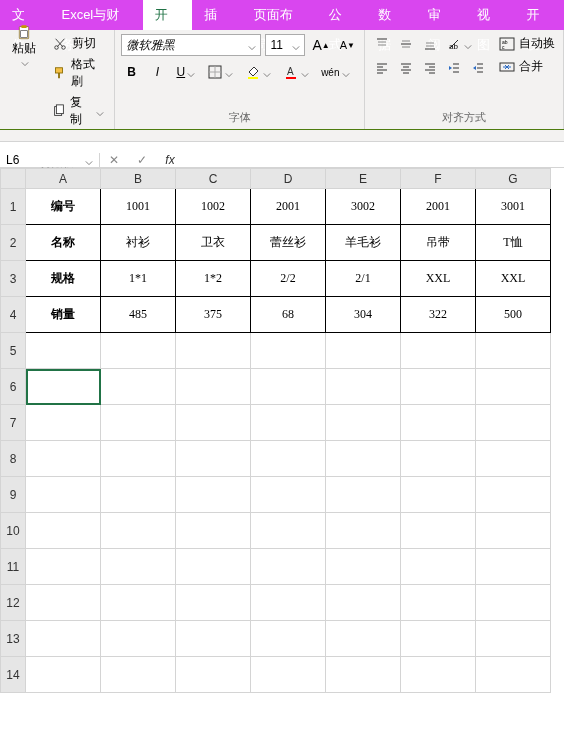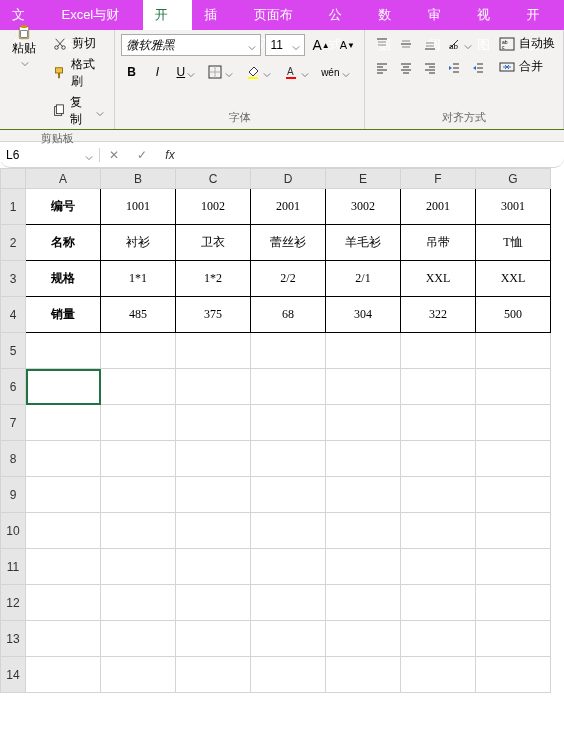--- a/index.html
+++ b/index.html
@@ -7,21 +7,21 @@
 
 
 .menubar { background: #d946ef; height: 30px; display: flex; align-items: center; color: #fff; }
 .menubar .tab { padding: 0 12px; height: 30px; line-height: 30px; cursor: pointer; font-size: 13px; }
 .menubar .tab.active { background: #fff; color: #217346; }
 
 
 .ribbon { background: #f3f2f1; border-bottom: 1px solid #4d7c0f; height: 100px; display: flex; }
 .group { border-right: 1px solid #d4d4d4; display: flex; flex-direction: column; justify-content: space-between; padding: 4px 6px 0; }
 .group-body { flex: 1; display: flex; }
-.group-label { text-align: center; font-size: 11px; color: #666; padding: 2px 0 4px; }
+.group-label { text-align: center; font-size: 11px; color: #666; padding: 2px 0 4px; margin-top: 24px; }
 
 .paste-col { display: flex; flex-direction: column; align-items: center; gap: 2px; }
 .paste-big { width: 36px; height: 44px; display:flex; flex-direction:column; align-items:center; justify-content:center; }
 .small-items { display: flex; flex-direction: column; gap: 2px; margin-left: 6px; font-size: 12px; }
 .small-items .itm { display: flex; align-items: center; gap: 4px; padding: 1px 4px; cursor: pointer; }
 .ico { width: 16px; height: 16px; display: inline-flex; align-items: center; justify-content: center; }
 
 .font-row1 { display: flex; align-items: center; gap: 4px; margin-bottom: 6px; }
 .font-row2 { display: flex; align-items: center; gap: 6px; }
 .font-name { width: 140px; height: 22px; border: 1px solid #ababab; background: #fff; display: flex; align-items:center; padding: 0 4px; justify-content: space-between; font-style: italic; }
@@ -29,21 +29,21 @@
 .btn { min-width: 20px; height: 20px; display:inline-flex; align-items:center; justify-content:center; cursor:pointer; padding:0 2px; }
 .btn.box { border: 1px solid transparent; }
 .dd { width:8px; height:8px; margin-left:2px; }
 .dd svg { width:8px; height:8px; }
 .align-rows { display:flex; flex-direction:column; gap:4px; }
 .align-row { display:flex; gap:2px; }
 .wrap-col { display:flex; flex-direction:column; gap:4px; margin-left:8px; }
 .wrap-item { display:flex; align-items:center; gap:4px; padding:1px 2px; cursor:pointer; white-space:nowrap; }
 
 
-.fbar { height: 26px; border-bottom: 1px solid #d4d4d4; display:flex; align-items:center; background:#fff;border-radius:10px; }
+.fbar { height: 26px; border-bottom: 1px solid #d4d4d4; display:flex; align-items:flex-end; background:#fff; }
 .namebox { width: 100px; border-right:1px solid #d4d4d4; display:flex; align-items:center; padding:0 6px; justify-content:space-between; background:#fff; }
 .fx-area { display:flex; align-items:center; flex:1; }
 .fx-btn { width:28px; display:flex; align-items:center; justify-content:center; color:#888; }
 .fx-btn.active { color:#333; }
 .fx-input { flex:1; padding:0 6px; display:flex; align-items:center; }
 
 
 .spacer { height: 12px; background:#f3f2f1; border-bottom:1px solid #d4d4d4; }
 
 

